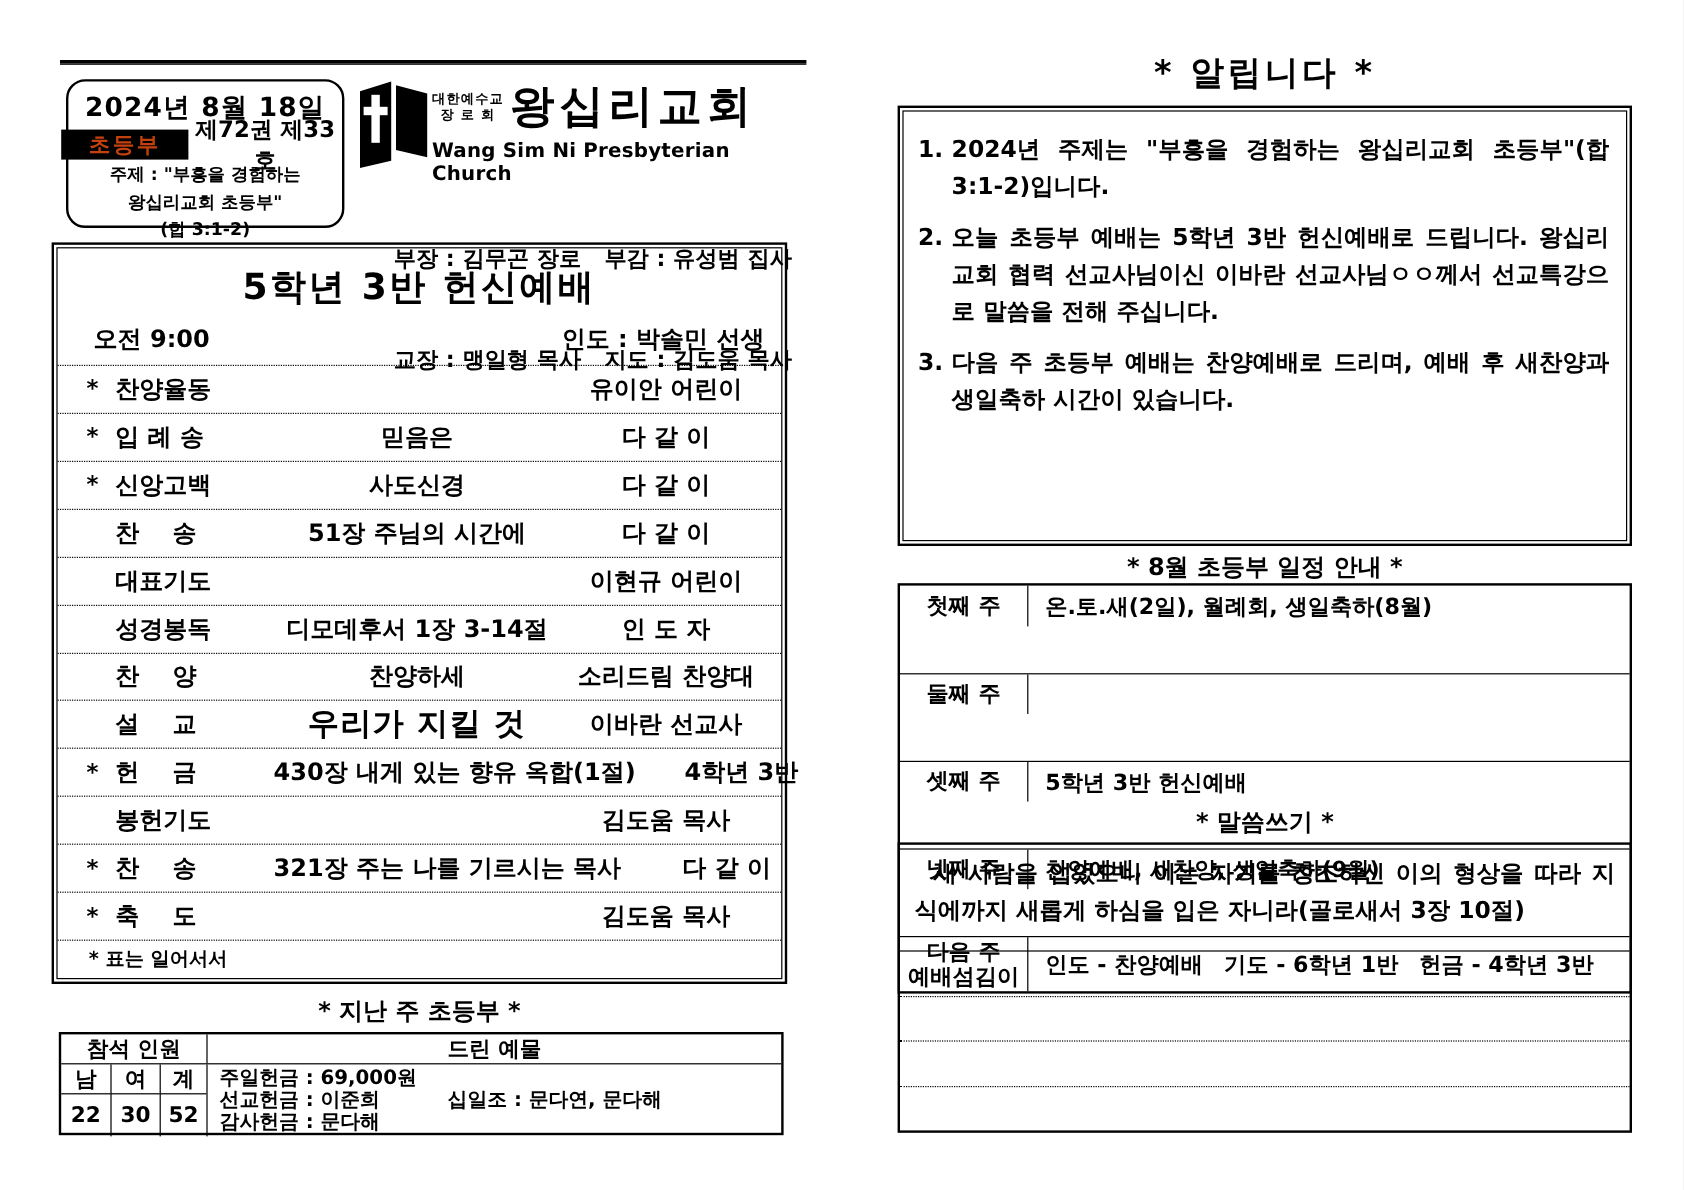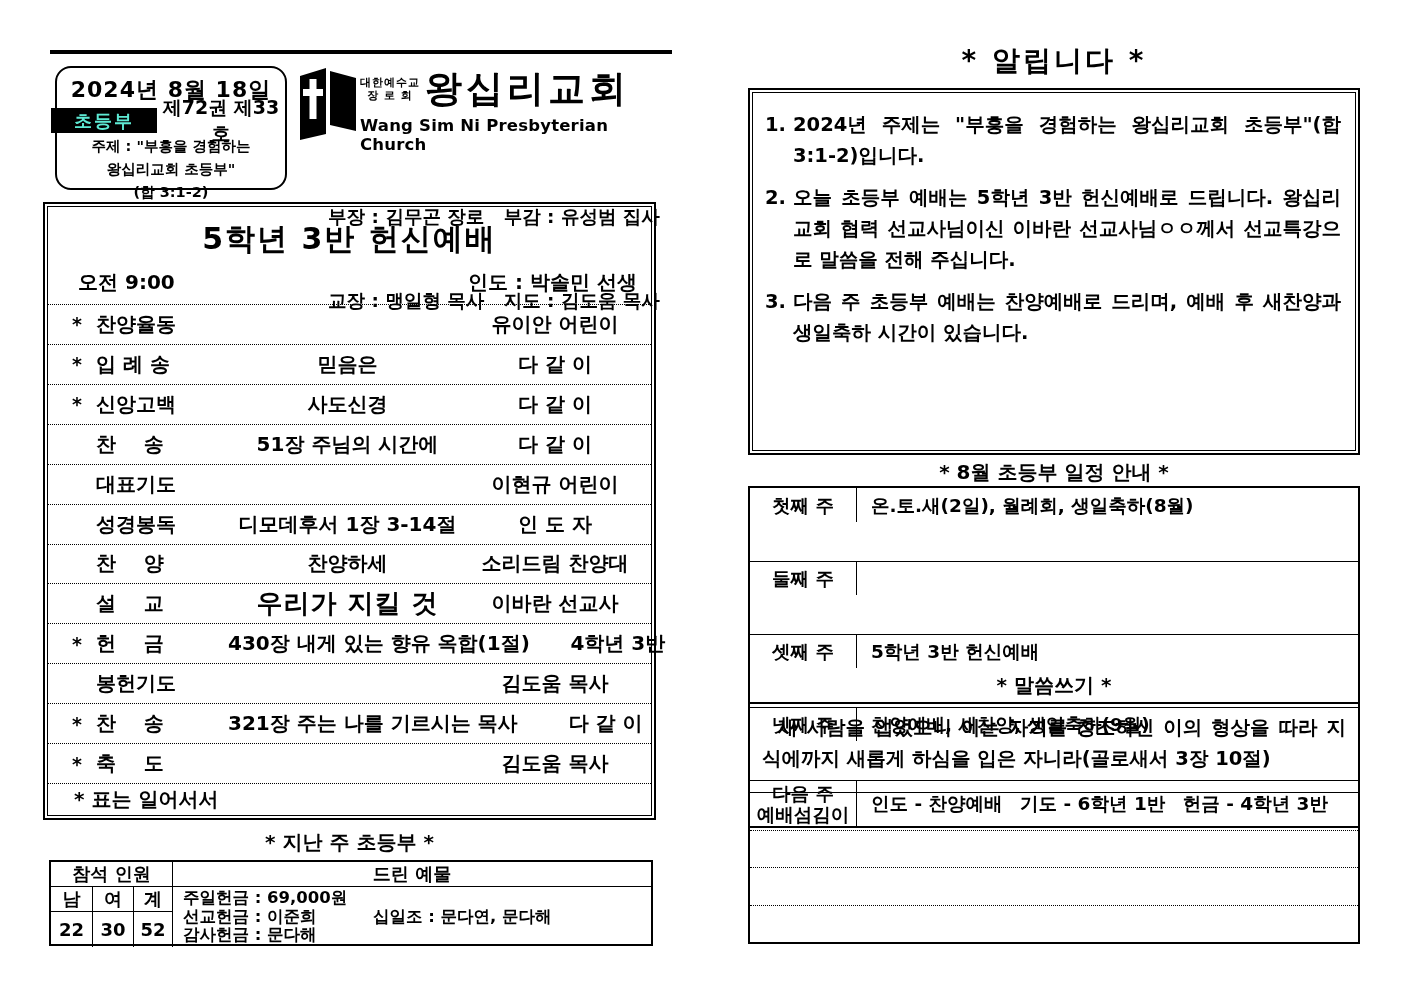--- a/index.html
+++ b/index.html
@@ -9,21 +9,21 @@
 
   
   .top-rule { position:absolute; left:50px; top:50px; width:622px; height:3px;
               border-top:3px solid #000; border-bottom:1px solid #000; }
 
   
   .date-box { position:absolute; left:55px; top:66px; width:232px; height:124px;
               border:2px solid #000; border-radius:16px; text-align:center; overflow:visible; }
   .mh-date { margin-top:7px; font-size:22px; letter-spacing:1px; }
   .mh-issue-line { display:flex; align-items:center; margin-top:3px; height:25px; }
-  .mh-badge { width:106px; margin-left:-6px; height:25px; background:#000; color:#5eead4;
+  .mh-badge { width:106px; margin-left:-6px; height:25px; background:#000; color:#c2410c;
               display:flex; align-items:center; justify-content:center; font-size:18px; letter-spacing:2px; }
   .mh-issue { flex:1; font-size:19px; }
   .mh-theme { font-size:14.5px; line-height:20px; margin-top:3px; }
 
   
   .logo-icon { position:absolute; left:299px; top:67px; }
   .logo-text { position:absolute; left:360px; top:64px; width:300px; }
   .logo-row { display:flex; align-items:center; gap:5px; }
   .denom { font-size:11px; line-height:13px; text-align:center; letter-spacing:1px; white-space:pre; }
   .church-name { font-size:37px; font-weight:900; letter-spacing:4px; font-family:"DejaVu Serif","Liberation Serif",serif; }
@@ -39,21 +39,21 @@
                   padding:0 14px 0 30px; height:44px; font-size:20px; }
   .service-rows { flex:1; display:flex; flex-direction:column; }
   .srow { flex:1; display:grid; grid-template-columns:24px 132px 1fr 176px; align-items:center;
           padding-left:24px; padding-right:8px; border-top:1.5px dotted #000; font-size:20px; }
   .srow .star { font-size:19px; }
   .srow .item { white-space:pre; }
   .srow .content { text-align:center; white-space:pre; }
   .srow .person { text-align:center; white-space:pre; }
   .srow.emph .content { font-size:26px; font-weight:900; letter-spacing:1px; }
   .service-foot { height:32px; border-top:1.5px dotted #000; display:flex; align-items:center;
-                  padding-left:26px; font-size:20px; }
+                  padding-left:26px; font-size:16px; }
 
   
   .lw-title { position:absolute; left:43px; top:829px; width:613px; text-align:center; font-size:20px; }
   .lw-table { position:absolute; left:49px; top:860px; width:604px; height:86px;
               border:2.5px solid #000; display:flex; flex-direction:column; font-size:18px; }
   .lw-hrow { display:flex; height:26px; border-bottom:1.5px solid #000; }
   .lw-att-h { width:122px; border-right:1.5px solid #000; display:flex; align-items:center; justify-content:center; }
   .lw-off-h { flex:1; display:flex; align-items:center; justify-content:center; }
   .lw-body { flex:1; display:flex; }
   .lw-left { width:122px; border-right:1.5px solid #000; display:grid;

